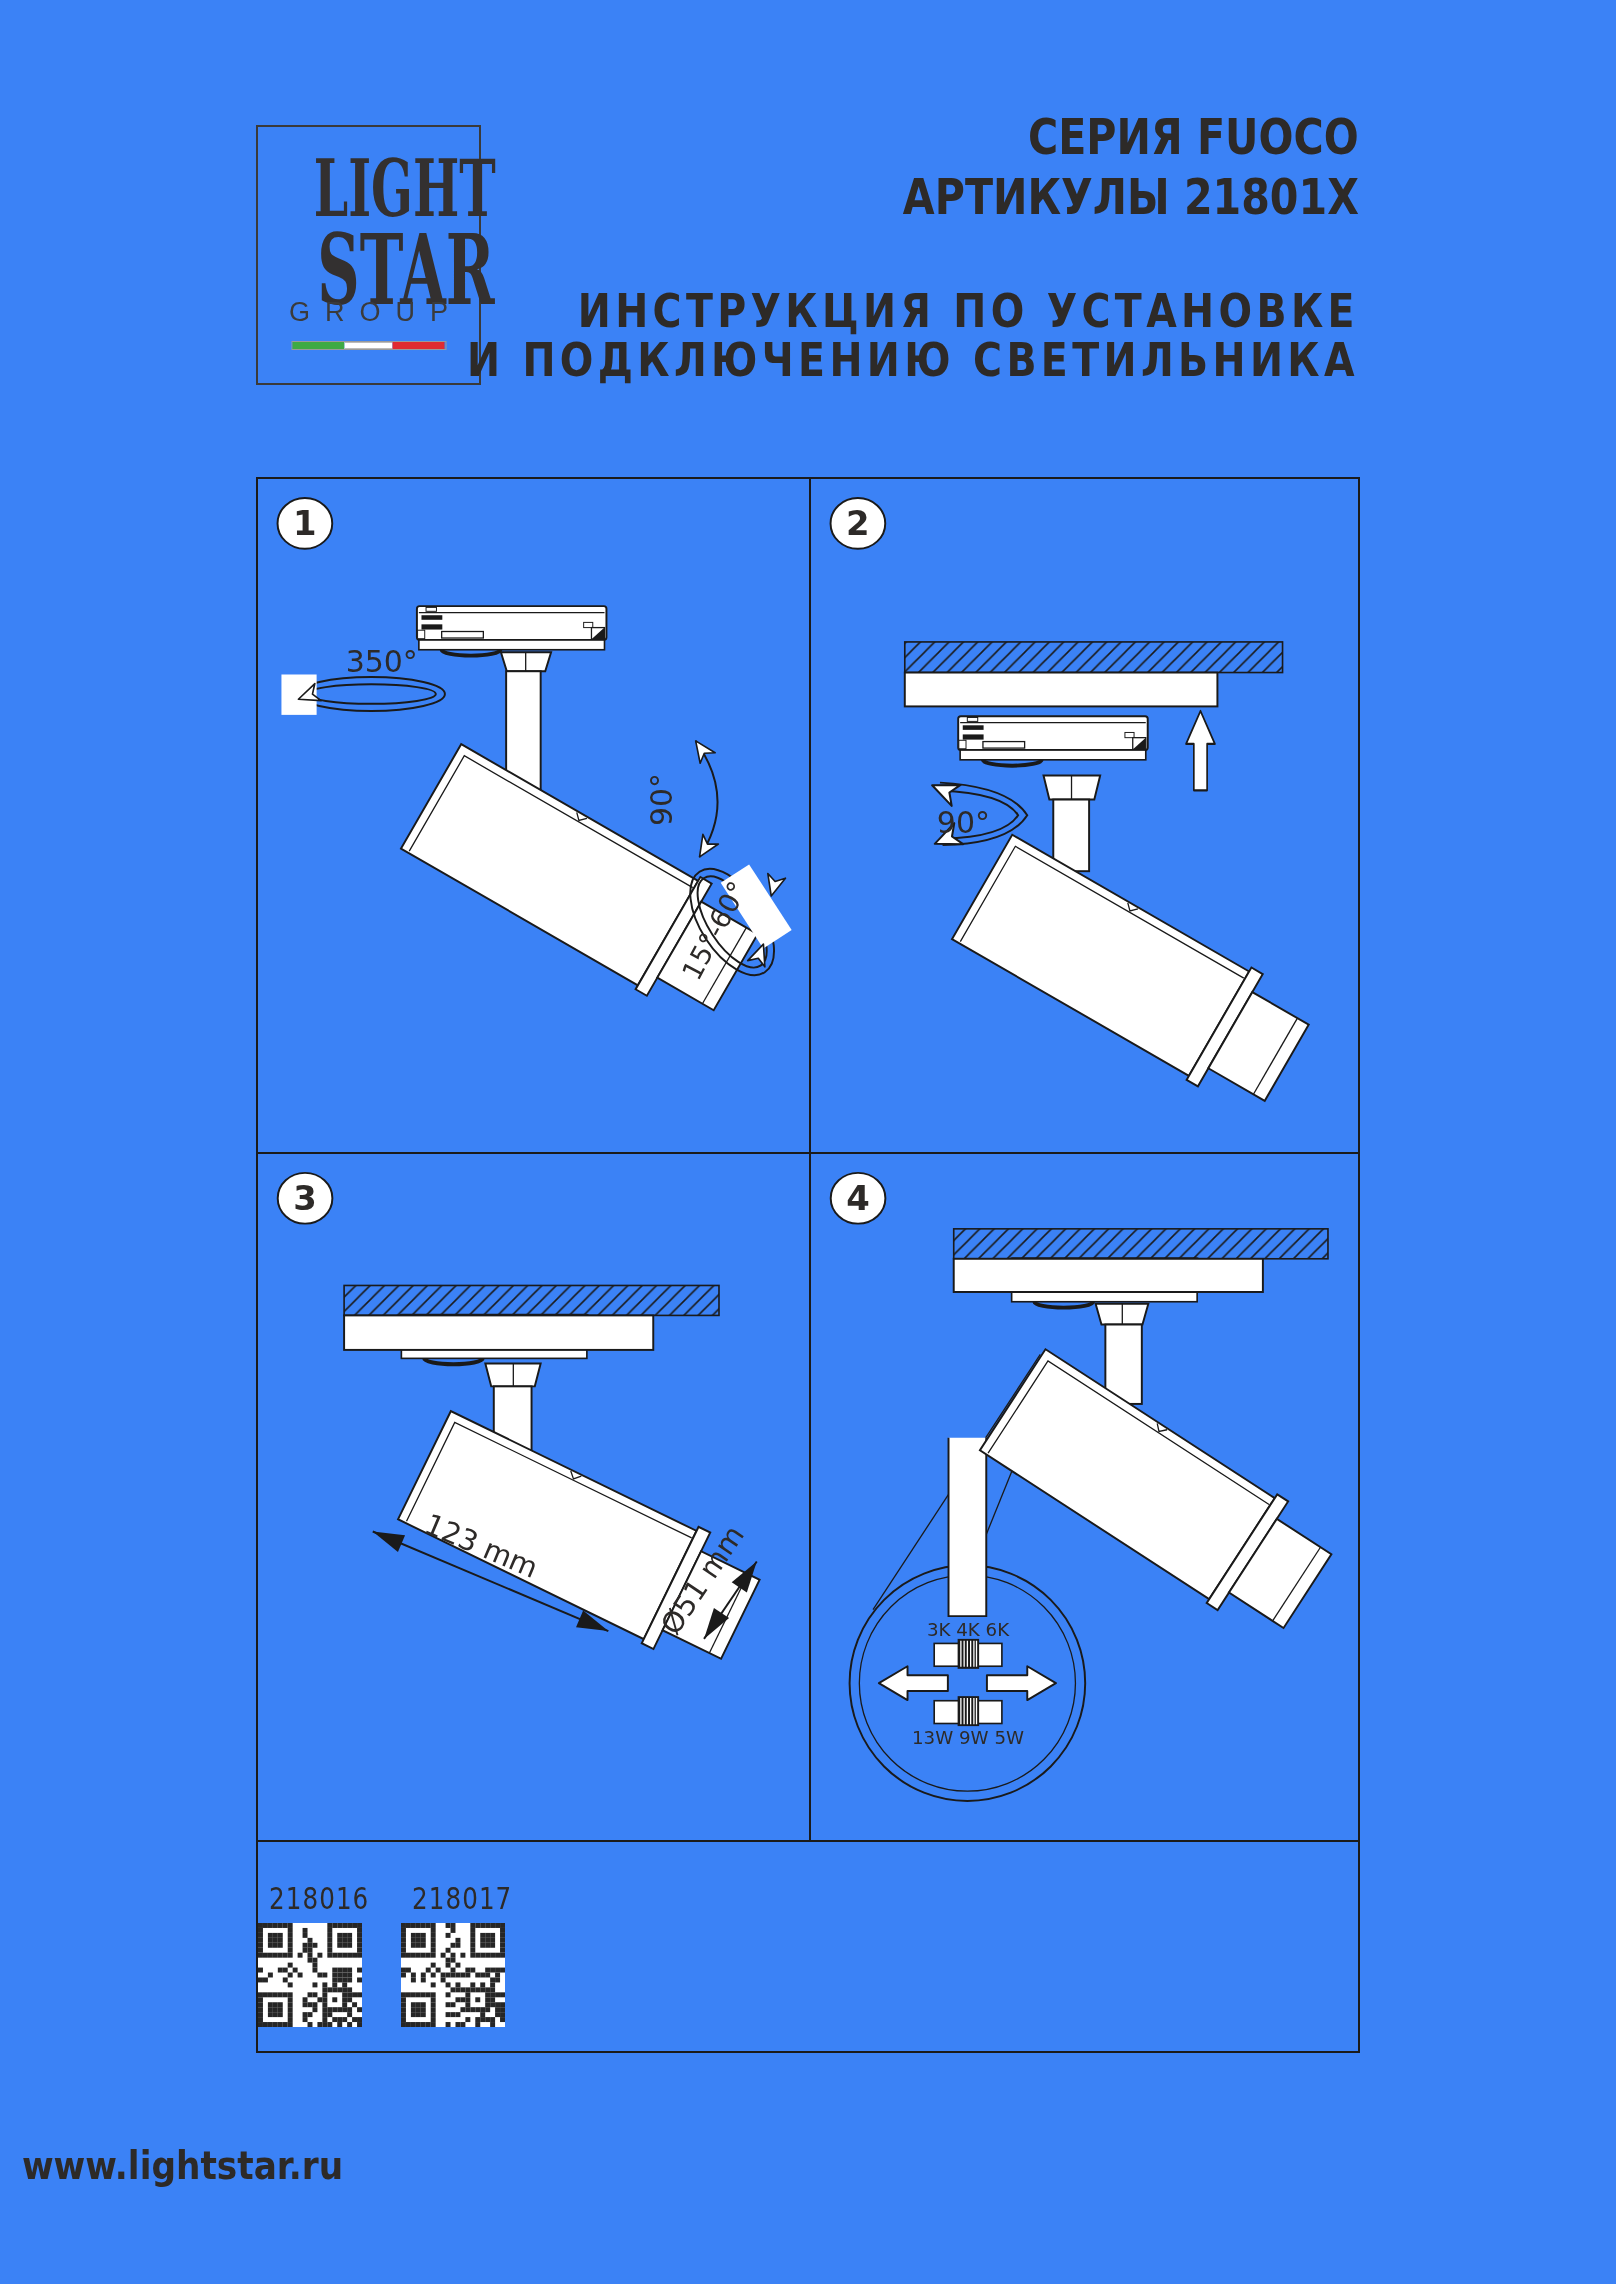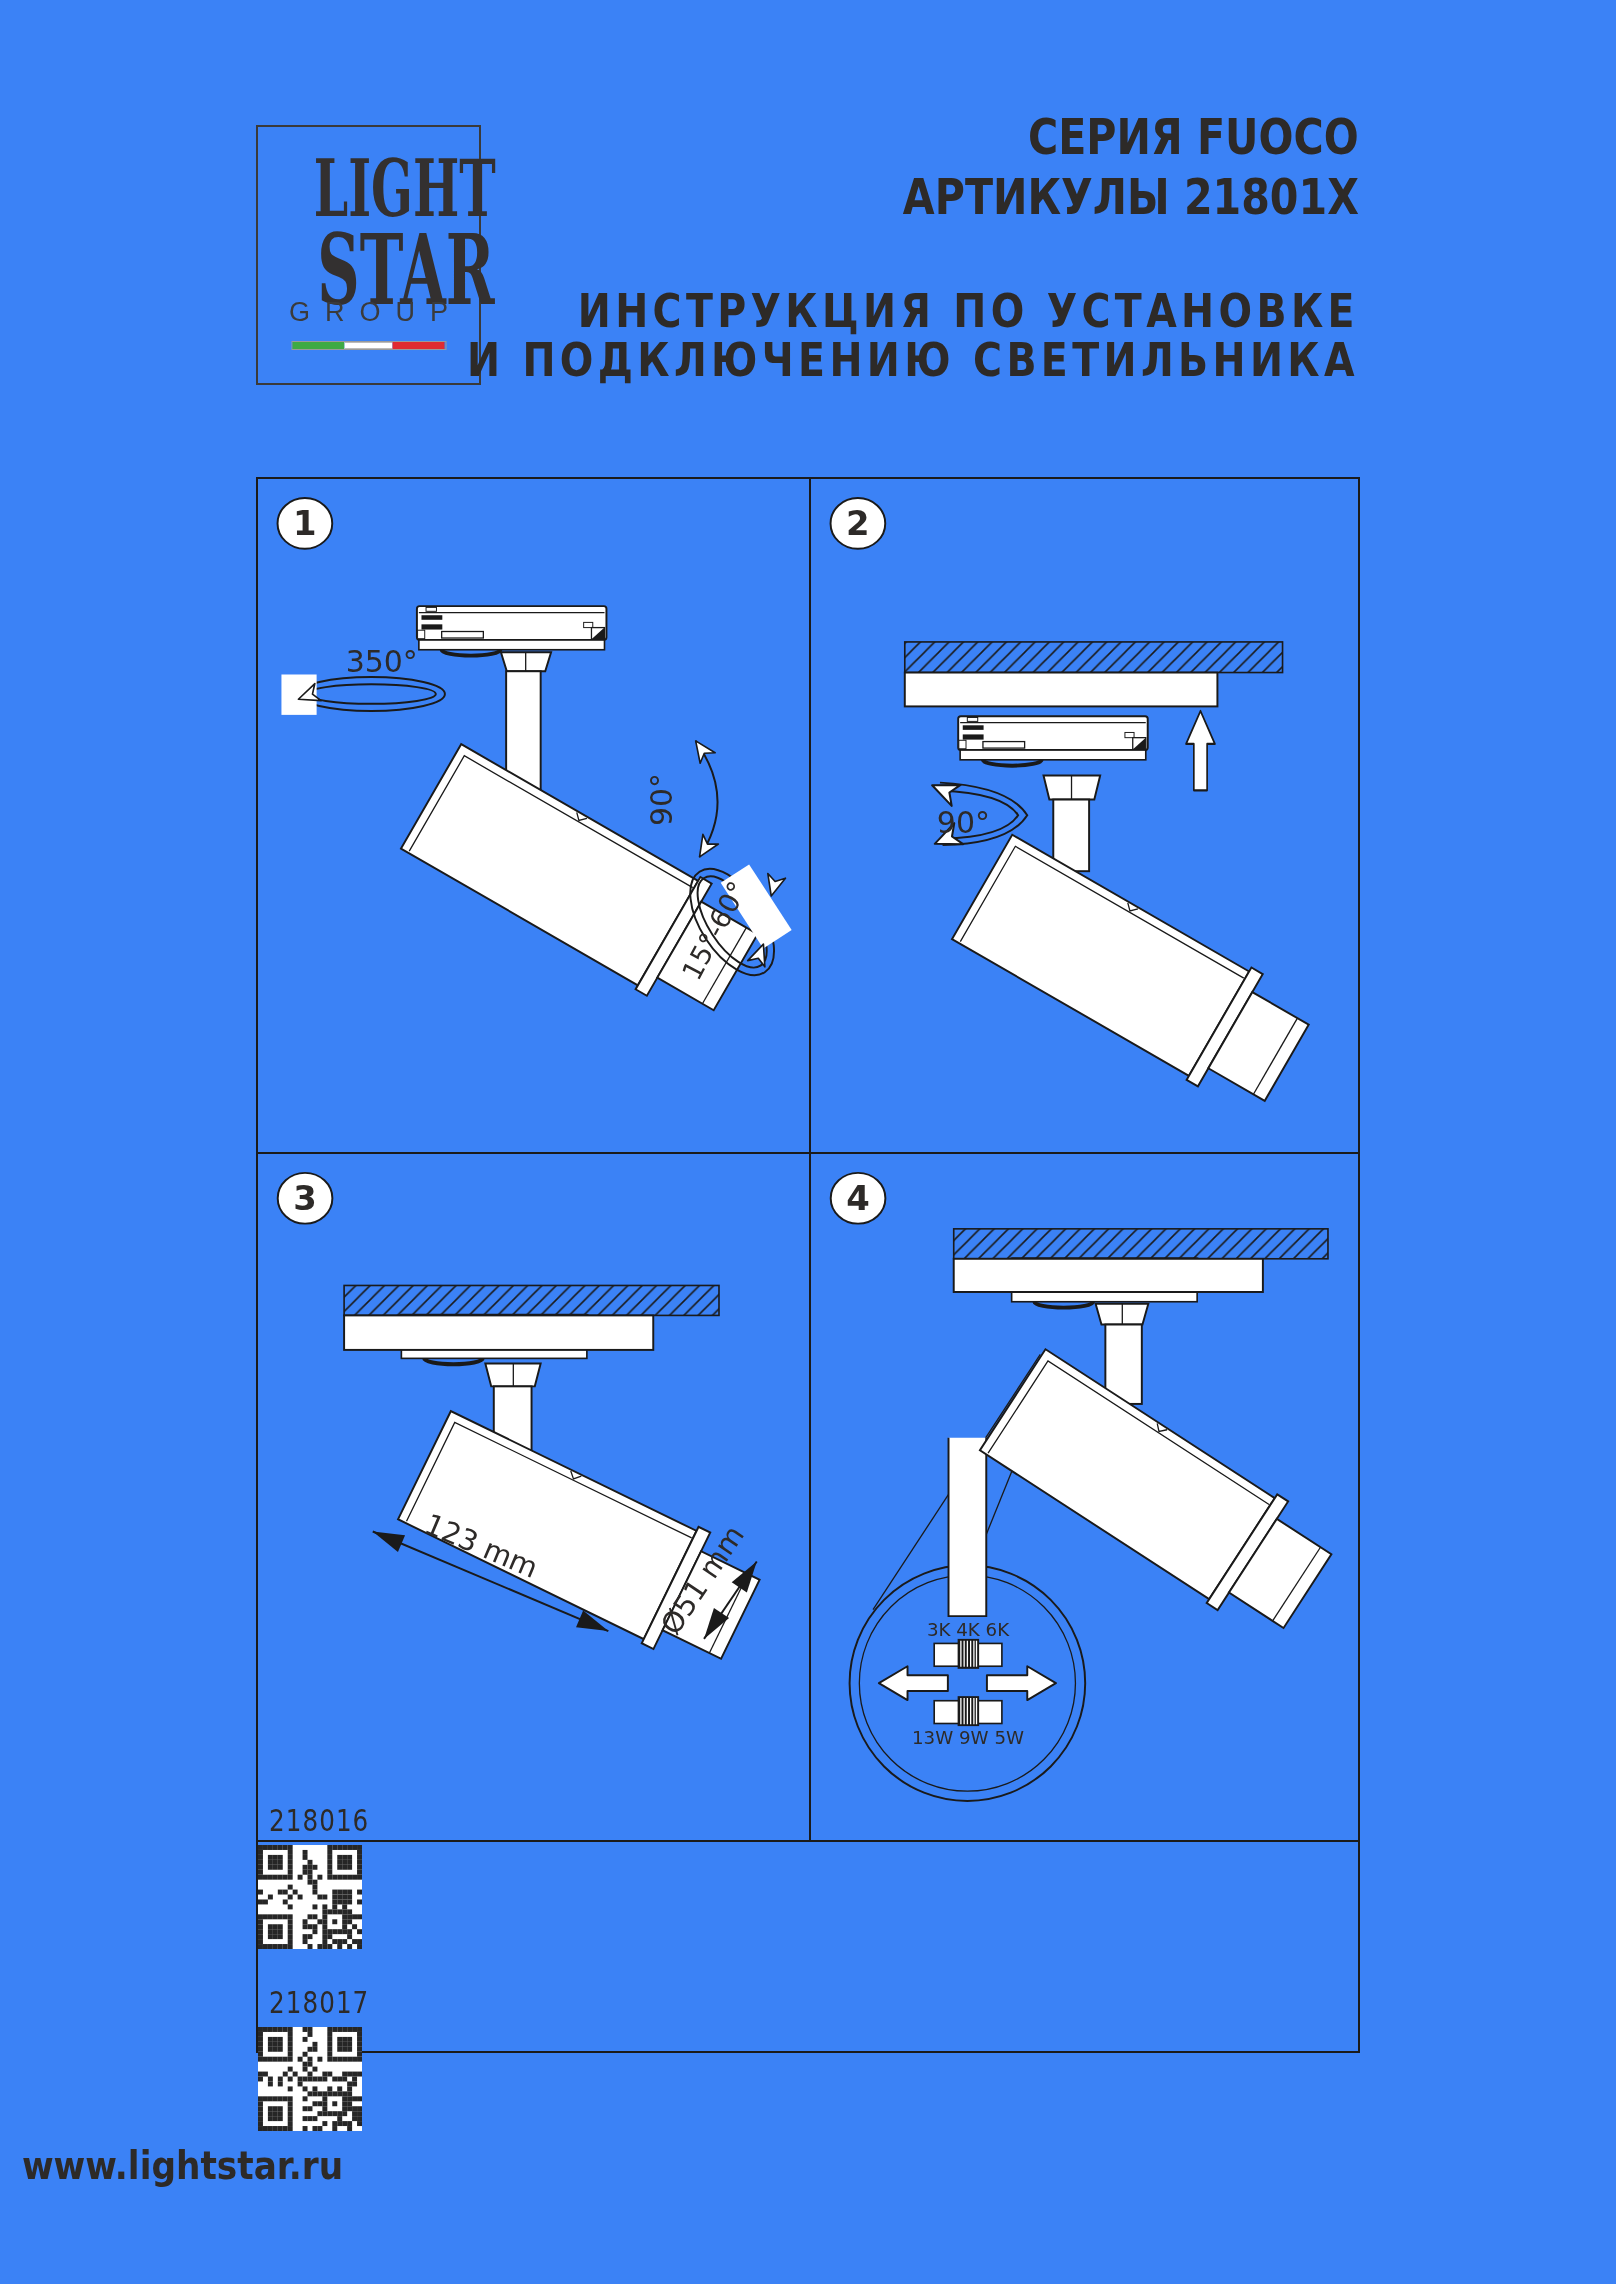--- a/index.html
+++ b/index.html
@@ -38,21 +38,21 @@
   .panel{position:absolute;}
   .p1{left:0;top:0;}   .p2{left:553px;top:0;}
   .p3{left:0;top:675px;} .p4{left:553px;top:675px;}
   .ln{fill:none;stroke:#1a1a1a;stroke-width:3;}
   .ln2{fill:none;stroke:#1a1a1a;stroke-width:2;}
   .wt{fill:#ffffff;stroke:#1a1a1a;stroke-width:3;}
   .panel text{fill:#2d2a28;font-family:"DejaVu Sans","Liberation Sans",sans-serif;}
   .badge-num{font-weight:bold;}
   
   .qr-row{position:absolute;left:0;top:1363px;width:100%;height:210px;
-          display:flex;justify-content:center;gap:39px;padding-top:42px;box-sizing:border-box;flex-direction:column;}
+          display:flex;justify-content:flex-start;gap:39px;padding-top:42px;box-sizing:border-box;}
   .qr-item{width:104px;text-align:center;}
   .qr-label{font-size:30px;letter-spacing:1.3px;color:#2d2a28;margin-bottom:9px;line-height:1;}
   .qr-label .sqz{transform:scaleX(0.82);}
   .qr-svg{width:104px;height:104px;display:block;margin:0 auto;}
   
   .footer{position:absolute;left:0;top:2146px;width:100%;text-align:left;
           font-size:39px;font-weight:bold;color:#2d2a28;line-height:1;}
   .footer .sqz{transform:scaleX(0.88);}
   .defs-holder{position:absolute;width:0;height:0;overflow:hidden;}
 </style>

